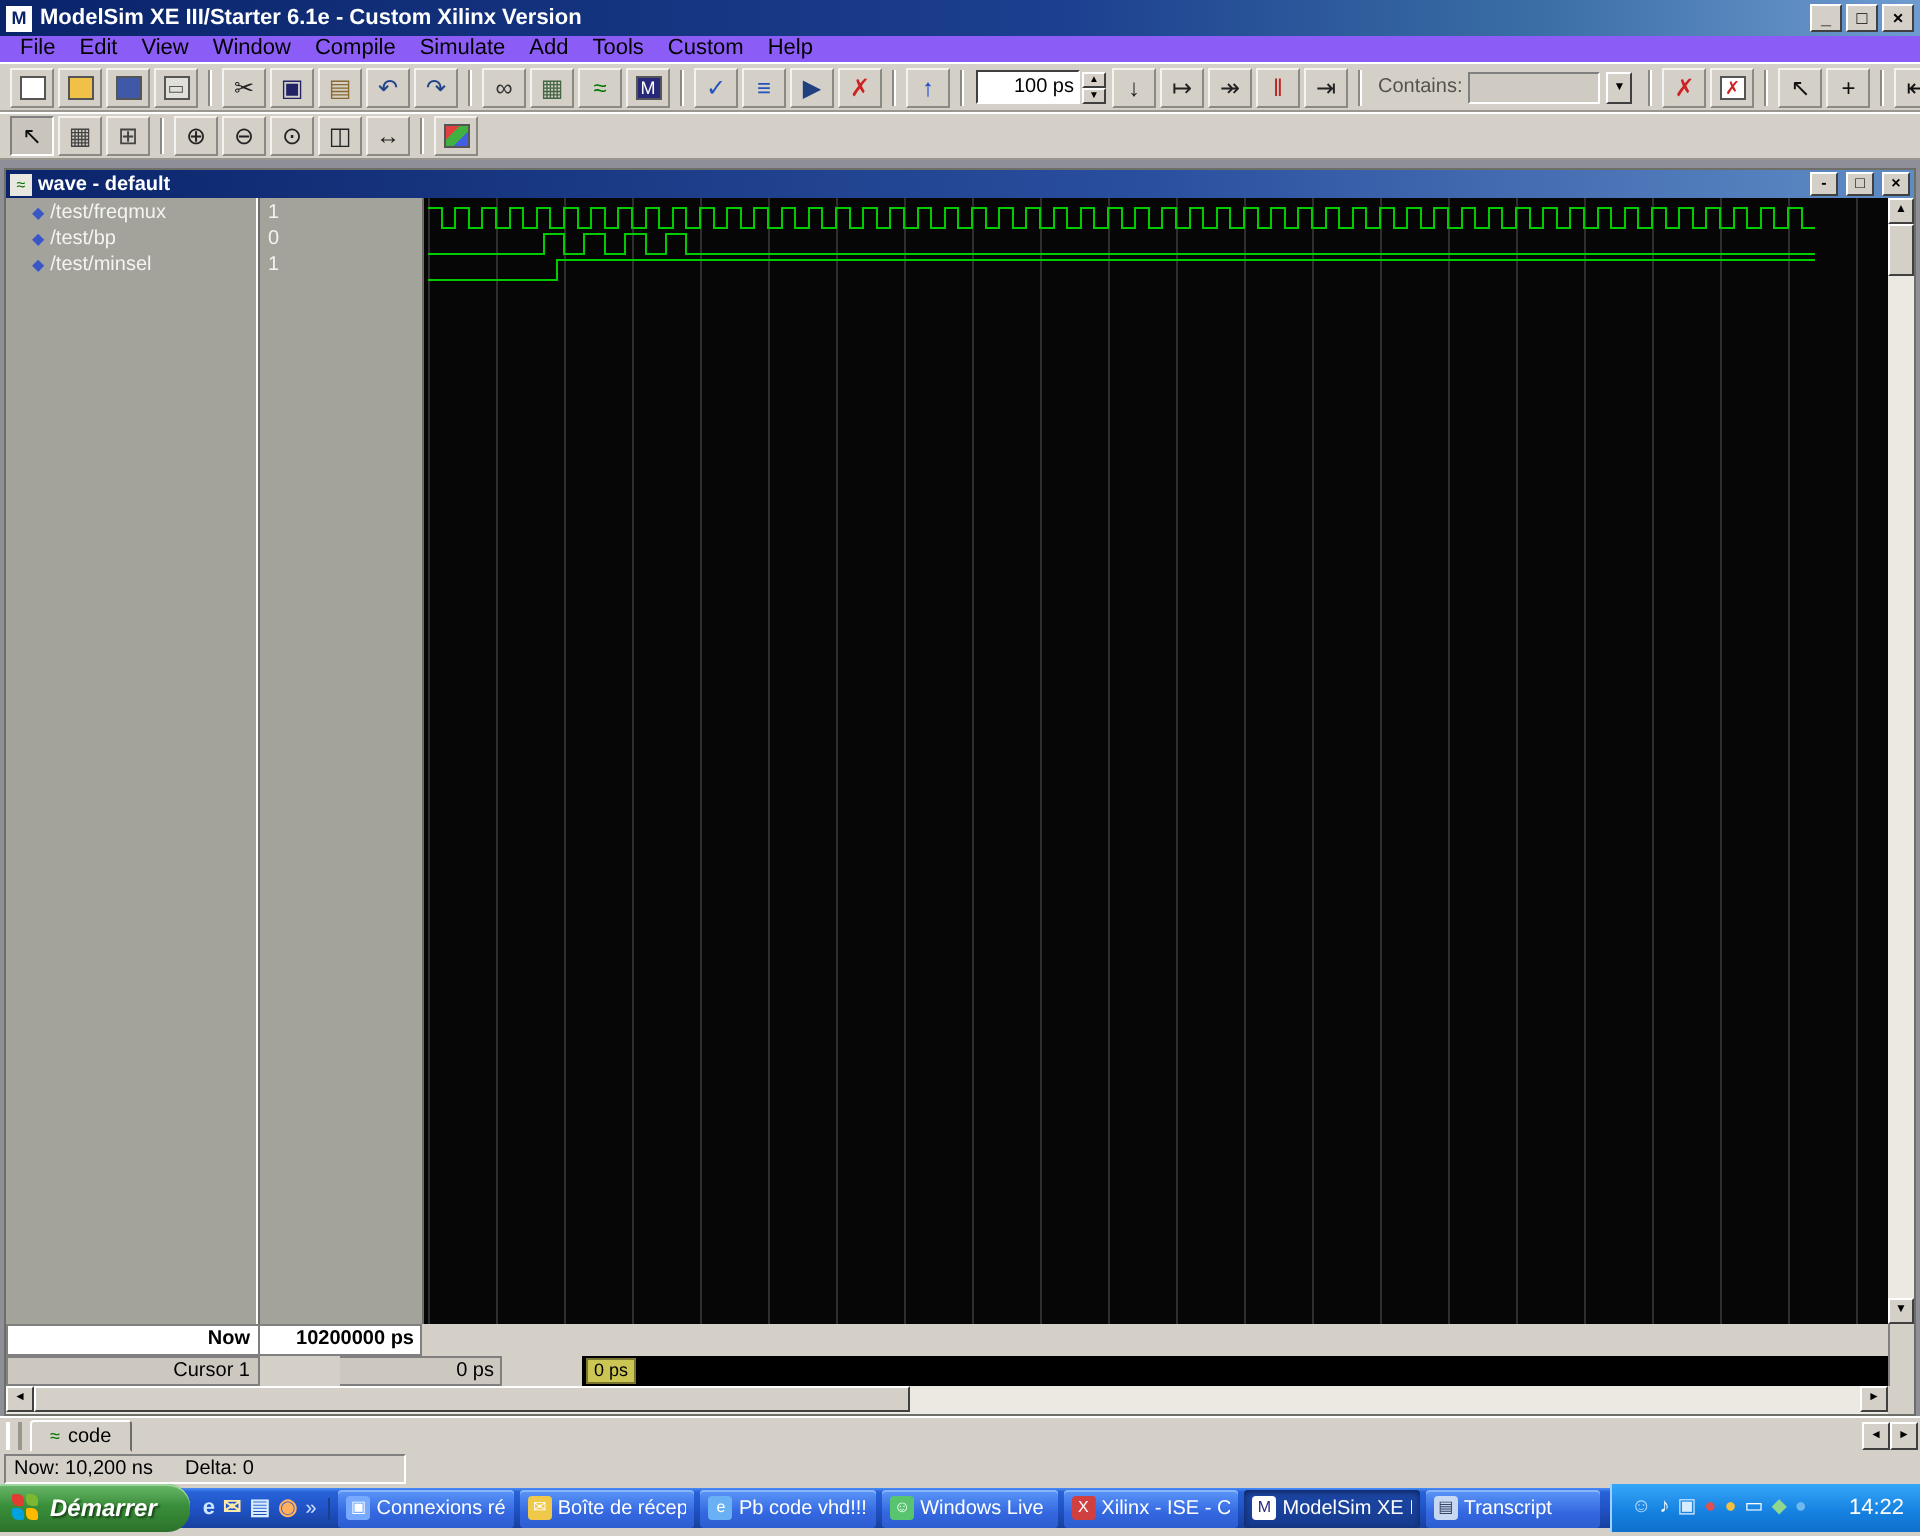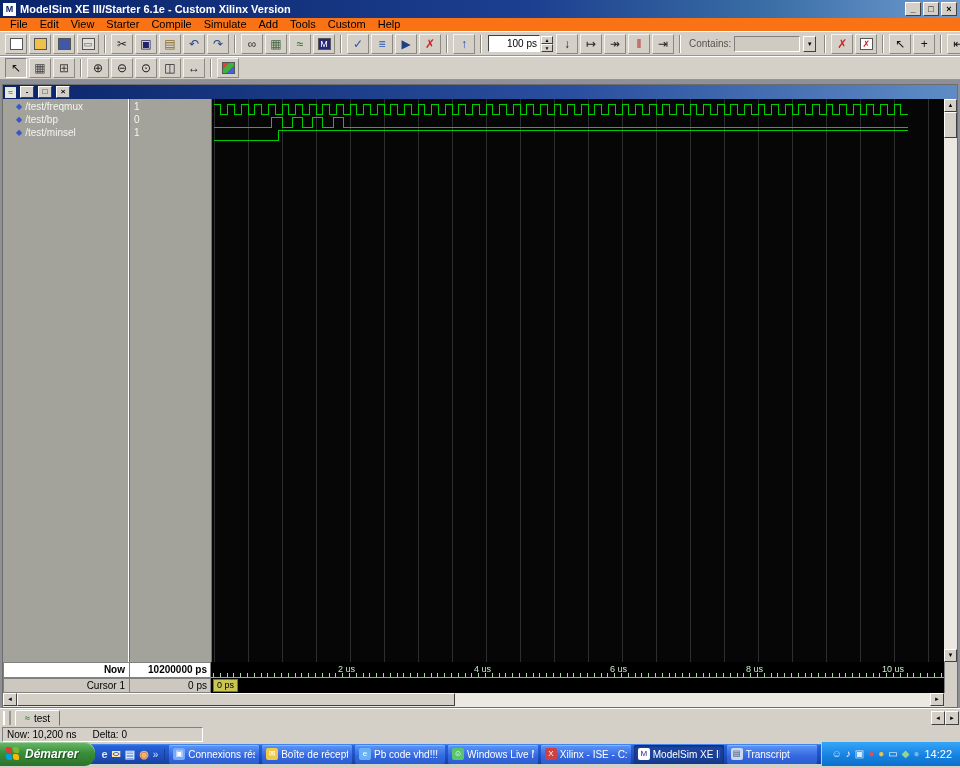--- a/index.html
+++ b/index.html
@@ -7,21 +7,21 @@
   .screen{position:relative;width:960px;height:768px;background:#d4d0c8;overflow:hidden;color:#000;}
 
   
   .titlebar{position:absolute;top:0;left:0;right:0;height:18px;background:linear-gradient(90deg,#0a246a 0%,#1c3f8f 55%,#3a6ea5 80%,#6f9bd1 100%);display:flex;align-items:center;gap:4px;padding:0 3px;}
   .app-icon{width:13px;height:13px;background:#fff;color:#0a246a;font-size:9px;font-weight:bold;text-align:center;line-height:13px;flex:none;}
   .title-text{color:#fff;font-size:11px;font-weight:bold;flex:1;white-space:nowrap;overflow:hidden;}
   .win-btns{display:flex;gap:2px;flex:none;}
   .wbtn{width:16px;height:14px;background:#d4d0c8;border:1px solid;border-color:#fff #404040 #404040 #fff;font-size:9px;line-height:12px;text-align:center;font-weight:bold;}
 
   
-  .menubar{position:absolute;top:18px;left:0;right:0;height:13px;background:#f97316;display:flex;align-items:center;padding-left:4px;}
+  .menubar{position:absolute;top:18px;left:0;right:0;height:13px;background:#8b5cf6;display:flex;align-items:center;padding-left:4px;}
   .menu-item{font-size:11px;line-height:13px;padding:0 6px;}
 
   
   .toolbar{position:absolute;left:0;right:0;background:#d4d0c8;display:flex;align-items:center;padding:0 4px;border-top:1px solid #fff;border-bottom:1px solid #9a968e;}
   .tb1{top:31px;height:25px;}
   .tb2{top:56px;height:24px;}
   .tb-group{display:flex;align-items:center;}
   .tb-btn{width:22px;height:20px;display:flex;align-items:center;justify-content:center;border:1px solid;border-color:#f4f2ee #8a8a82 #8a8a82 #f4f2ee;background:#d4d0c8;margin:0 1px;flex:none;}
   .tb-btn.pressed{border-color:#808080 #fff #fff #808080;background:#c9c5bd;}
   .glyph{font-size:12px;line-height:1;}
@@ -61,21 +61,21 @@
   .vscroll .up{top:0;} .vscroll .down{bottom:0;}
   .vthumb{position:absolute;left:0;top:13px;width:13px;height:26px;background:#d4d0c8;border:1px solid;border-color:#fff #404040 #404040 #fff;}
 
   .now-row{position:absolute;left:0;right:13px;bottom:29px;height:16px;display:flex;}
   .now-label{width:127px;background:#fff;border:1px solid #808080;font-size:10px;font-weight:bold;text-align:right;padding:1px 4px 0 0;flex:none;}
   .now-value{width:81px;background:#fff;border:1px solid #808080;border-left:none;font-size:10px;font-weight:bold;text-align:right;padding:1px 3px 0 0;flex:none;}
   .now-ruler{flex:1;background:#000;position:relative;overflow:hidden;box-shadow:inset 0 -1px 0 #86b886;}
   .ruler-label{position:absolute;top:2px;color:#cfe9cf;font-size:9px;white-space:nowrap;}
   .ruler-ticks{position:absolute;left:0;right:0;bottom:1px;height:4px;background:repeating-linear-gradient(to right,#a8d8a8 0 1px,transparent 1px 6.8px);background-position:2px 0;}
 
-  .cursor-row{position:absolute;left:0;right:13px;bottom:14px;height:15px;display:flex;}
+  .cursor-row{position:absolute;left:0;right:13px;bottom:14px;height:15px;display:flex;gap:40px;}
   .cursor-label{width:127px;background:#ccc8c0;border:1px solid #808080;font-size:10px;text-align:right;padding:1px 4px 0 0;flex:none;}
   .cursor-value{width:81px;background:#ccc8c0;border:1px solid #808080;border-left:none;font-size:10px;text-align:right;padding:1px 3px 0 0;flex:none;}
   .cursor-track{flex:1;background:#000;position:relative;overflow:hidden;}
   .cursor-chip{position:absolute;left:2px;top:1px;background:#cbc554;color:#000;font-size:9px;line-height:11px;padding:0 3px;border:1px solid #7a7630;}
 
   .corner{position:absolute;right:0;bottom:14px;width:13px;height:31px;background:#d4d0c8;border-left:1px solid #808080;}
   .corner2{position:absolute;right:0;bottom:0;width:13px;height:14px;background:#d4d0c8;}
 
   .hscroll{position:absolute;left:0;right:13px;bottom:0;height:14px;background:#ece9e2;}
   .hs-btn{position:absolute;top:0;width:14px;height:13px;background:#d4d0c8;border:1px solid;border-color:#fff #404040 #404040 #fff;font-size:6px;line-height:11px;text-align:center;}
@@ -106,42 +106,42 @@
   .quick{display:flex;align-items:center;gap:4px;padding:0 6px;border-right:1px solid #1a3f8f;flex:none;}
   .ql-icon{font-size:11px;line-height:1;font-weight:bold;}
   .ql-chevron{color:#cfe0ff;font-size:10px;}
   .tasks{flex:1;display:flex;gap:3px;padding:0 4px;overflow:hidden;min-width:0;}
   .task-btn{flex:1 1 80px;max-width:92px;min-width:0;height:19px;display:flex;align-items:center;gap:3px;padding:0 4px;border-radius:2px;background:linear-gradient(#5b97f8,#3467e0 60%,#2c5cd0);box-shadow:inset 0 1px 0 #8ab4fa;color:#fff;font-size:10px;}
   .task-btn.active{background:linear-gradient(#1d48a8,#16398c);box-shadow:inset 0 1px 3px #0c2458;}
   .task-icon{width:12px;height:12px;flex:none;border-radius:2px;font-size:8px;line-height:12px;text-align:center;color:#fff;}
   .task-label{white-space:nowrap;overflow:hidden;}
   .tray{height:24px;display:flex;align-items:center;gap:4px;padding:0 8px 0 10px;background:linear-gradient(#35a6f8,#1580e0 60%,#0f70cc);border-left:1px solid #9fd0ff;flex:none;}
   .tray-icon{font-size:10px;line-height:1;}
-  .tray-clock{color:#fff;font-size:11px;margin-left:1px;}
+  .tray-clock{color:#fff;font-size:11px;margin-left:17px;}
 </style>
 </head>
 <body>
 
 <div class="screen">
 
   <div class="titlebar">
     <span class="app-icon">M</span>
     <span class="title-text">ModelSim XE III/Starter 6.1e - Custom Xilinx Version</span>
     <span class="win-btns">
       <span class="wbtn">_</span>
       <span class="wbtn">□</span>
       <span class="wbtn">×</span>
     </span>
   </div>
 
   <div class="menubar">
       <span class="menu-item">File</span>
       <span class="menu-item">Edit</span>
       <span class="menu-item">View</span>
-      <span class="menu-item">Starter</span>
+      <span class="menu-item">Window</span>
       <span class="menu-item">Compile</span>
       <span class="menu-item">Simulate</span>
       <span class="menu-item">Add</span>
       <span class="menu-item">Tools</span>
       <span class="menu-item">Custom</span>
       <span class="menu-item">Help</span>
     </div>
 
   <div class="toolbar tb1">
     <div class="tb-group">
@@ -289,20 +289,21 @@
           <span class="glyph colorful"></span>
         </span>
       </div>
   </div>
 
   <div class="mdi"></div>
 
   <div class="wave-window">
     <div class="wave-titlebar">
       <span class="wave-win-icon">≈</span>
+      <span class="wave-title-text">wave - default</span>
       <span class="wwbtn">-</span>
       <span class="wwbtn">□</span>
       <span class="wwbtn">×</span>
     </div>
 
     <div class="names-col">
         <div class="sig-row">
           <span class="diamond">◆</span>
           <span class="sig-name">/test/freqmux</span>
         </div>
@@ -332,24 +333,20 @@
 
     <div class="vscroll">
       <span class="sb-btn up">▲</span>
       <span class="vthumb"></span>
       <span class="sb-btn down">▼</span>
     </div>
 
     <div class="now-row">
       <div class="now-label">Now</div>
       <div class="now-value">10200000 ps</div>
-      <div class="now-ruler">
-        <span><span class="ruler-label" style="left: 127px;">2 us</span><span class="ruler-label" style="left: 263px;">4 us</span><span class="ruler-label" style="left: 399px;">6 us</span><span class="ruler-label" style="left: 535px;">8 us</span><span class="ruler-label" style="left: 671px;">10 us</span></span>
-        <span class="ruler-ticks"></span>
-      </div>
     </div>
 
     <div class="cursor-row">
       <div class="cursor-label">Cursor 1</div>
       <div class="cursor-value">0 ps</div>
       <div class="cursor-track">
         <span class="cursor-chip">0 ps</span>
       </div>
     </div>
 
@@ -360,21 +357,21 @@
       <span class="hs-btn hs-left">◄</span>
       <span class="hthumb"></span>
       <span class="hs-btn hs-right">►</span>
     </div>
   </div>
 
   <div class="tabbar">
     <span class="pane-grip"></span>
     <div class="tab">
       <span class="tab-ic">≈</span>
-      <span>test</span>
+      <span>code</span>
     </div>
     <span class="tab-scrolls">
       <span class="tsbtn">◄</span>
       <span class="tsbtn">►</span>
     </span>
   </div>
 
   <div class="statusbar">
     <div class="status-panel sp1">
       <span>Now: 10,200 ns</span>

